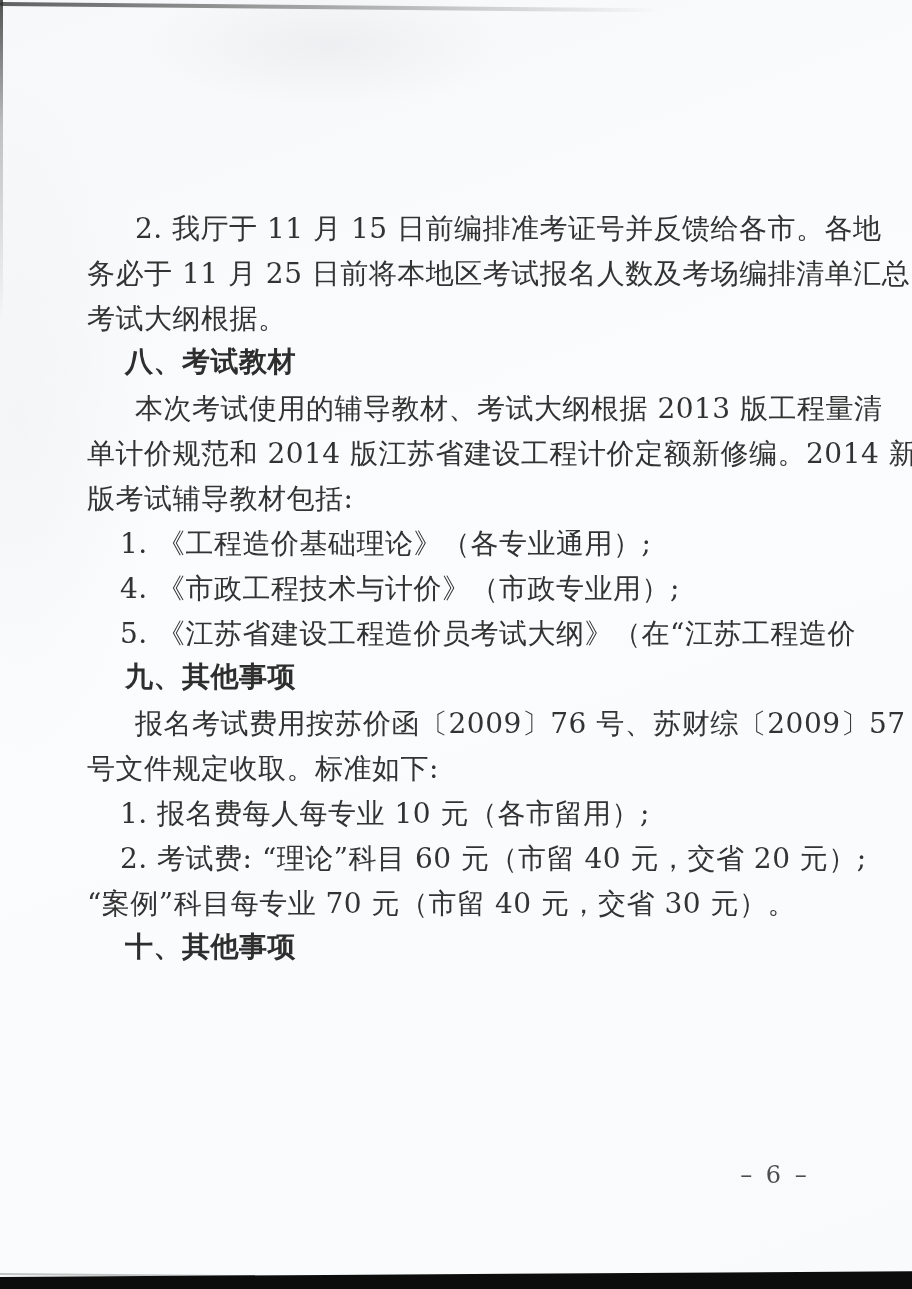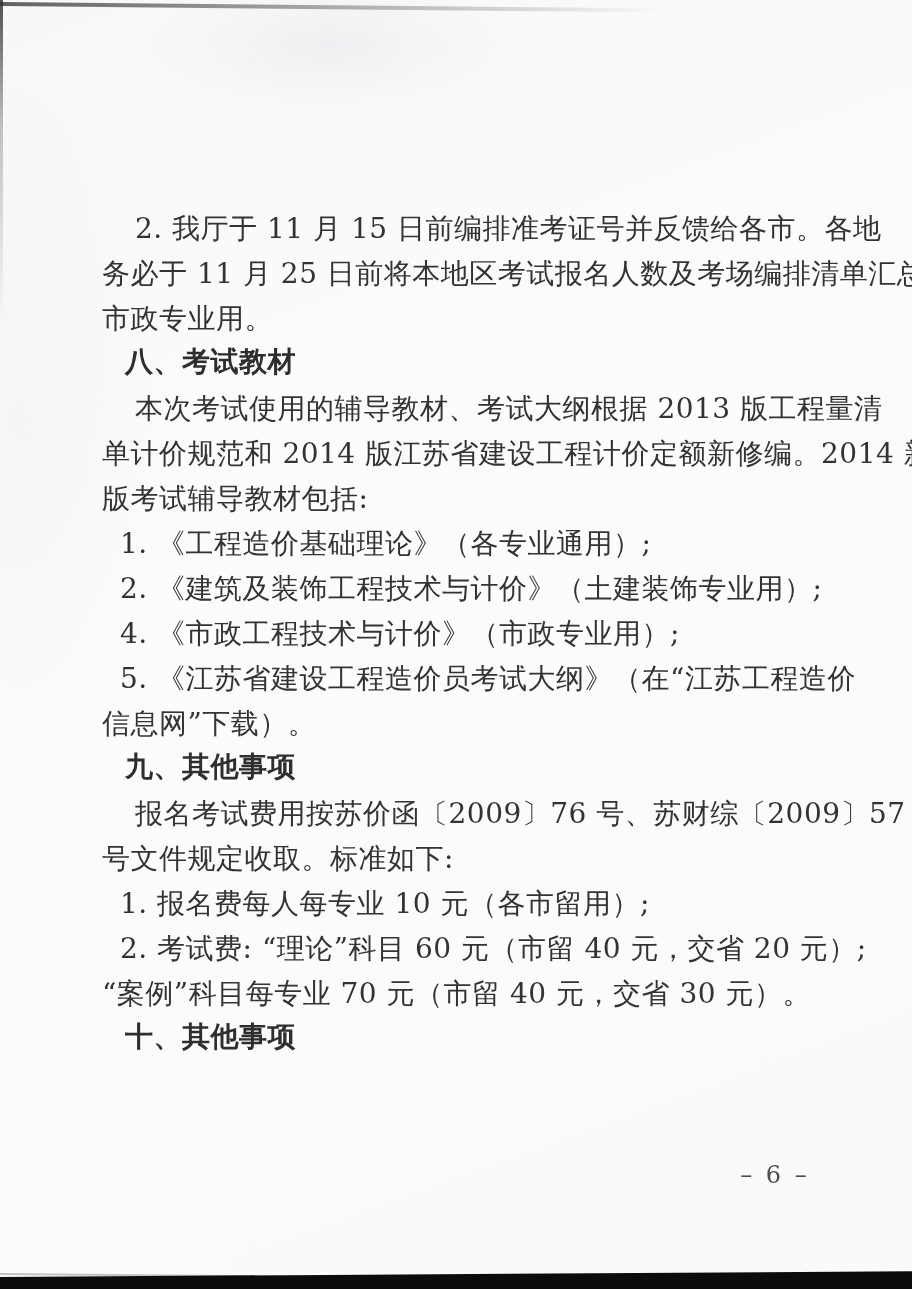--- a/index.html
+++ b/index.html
@@ -46,21 +46,21 @@
     color: #333333;
     font-size: 28px;
     letter-spacing: 0.5px;
   }
   .line {
     height: 45px; line-height: 45px;
     white-space: nowrap;
     margin: 0;
   }
   .l-para-first { text-indent: 48px; }
-  .l-para       { text-indent: 0; margin-left: 15px; }
+  .l-para       { text-indent: 0; }
   .l-list       { text-indent: 33px; }
   .l-heading {
     text-indent: 38px;
     font-family: Liberation Mono, monospace;
     font-weight: bold;
     color: #2e2e2e;
   }
   .page-number {
     position: absolute; left: 730px; top: 1160px; width: 90px;
     text-align: center;
@@ -83,30 +83,28 @@
 
 <div class="scan-page">
 
   <div class="mottle"></div>
   <div class="top-edge"></div>
   <div class="left-edge"></div>
 
   <div class="doc-body">
     <p class="line l-para-first">2. 我厅于 11 月 15 日前编排准考证号并反馈给各市。各地</p>
     <p class="line l-para">务必于 11 月 25 日前将本地区考试报名人数及考场编排清单汇总</p>
-    <p class="line l-para">市政专业用。</p>
+    <p class="line l-para">考试大纲根据。</p>
     <p class="line l-heading">八、考试教材</p>
     <p class="line l-para-first">本次考试使用的辅导教材、考试大纲根据 2013 版工程量清</p>
     <p class="line l-para">单计价规范和 2014 版江苏省建设工程计价定额新修编。2014 新</p>
     <p class="line l-para">版考试辅导教材包括:</p>
     <p class="line l-list">1. 《工程造价基础理论》（各专业通用）;</p>
-    <p class="line l-list">2. 《建筑及装饰工程技术与计价》（土建装饰专业用）;</p>
     <p class="line l-list">4. 《市政工程技术与计价》（市政专业用）;</p>
     <p class="line l-list">5. 《江苏省建设工程造价员考试大纲》（在“江苏工程造价</p>
-    <p class="line l-para">信息网”下载）。</p>
     <p class="line l-heading">九、其他事项</p>
     <p class="line l-para-first">报名考试费用按苏价函〔2009〕76 号、苏财综〔2009〕57</p>
     <p class="line l-para">号文件规定收取。标准如下:</p>
     <p class="line l-list">1. 报名费每人每专业 10 元（各市留用）;</p>
     <p class="line l-list">2. 考试费: “理论”科目 60 元（市留 40 元，交省 20 元）;</p>
     <p class="line l-para">“案例”科目每专业 70 元（市留 40 元，交省 30 元）。</p>
     <p class="line l-heading">十、其他事项</p>
   </div>
 
   <div class="page-number">– 6 –</div>

